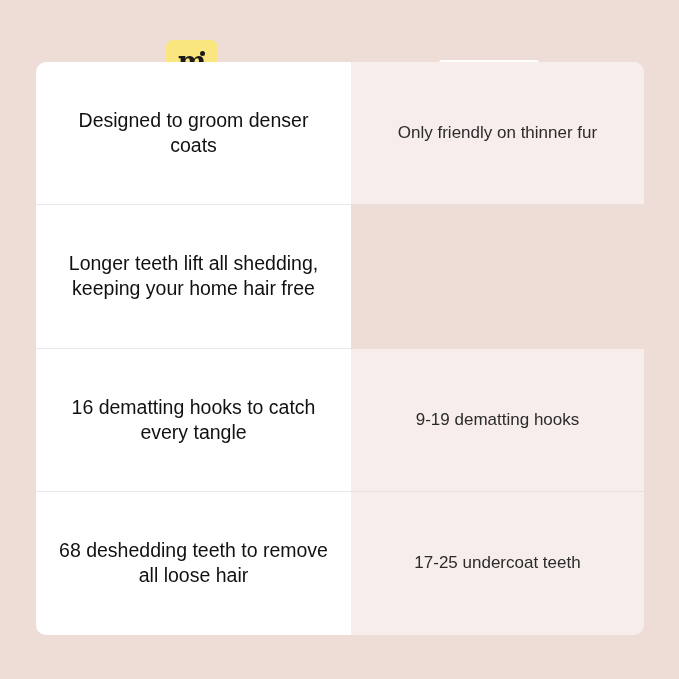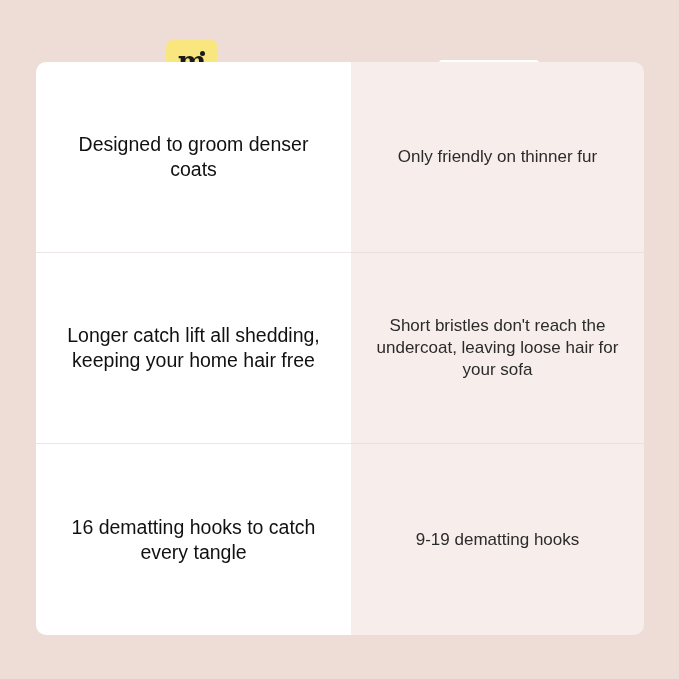--- a/index.html
+++ b/index.html
@@ -149,32 +149,37 @@
       <div class="cell cell-left">
         <span>Designed to groom denser coats</span>
       </div>
       <div class="cell cell-right">
         <span>Only friendly on thinner fur</span>
       </div>
     </div>
 
     <div class="row">
       <div class="cell cell-left">
-        <span>Longer catch lift all shedding, keeping your home hair free</span>
-      </div>
-      <div class="cell cell-right">
-        <span>Short bristles don't reach the undercoat, leaving loose hair for your sofa</span>
+        <span>Longer teeth lift all shedding, keeping your home hair free</span>
       </div>
     </div>
 
 
     <div class="row">
       <div class="cell cell-left">
         <span>16 dematting hooks to catch every tangle</span>
       </div>
       <div class="cell cell-right">
         <span>9-19 dematting hooks</span>
       </div>
     </div>
 
+    <div class="row">
+      <div class="cell cell-left">
+        <span>68 deshedding teeth to remove all loose hair</span>
+      </div>
+      <div class="cell cell-right">
+        <span>17-25 undercoat teeth</span>
+      </div>
+    </div>
 
   </div>
 </div>
 
 </body></html>

